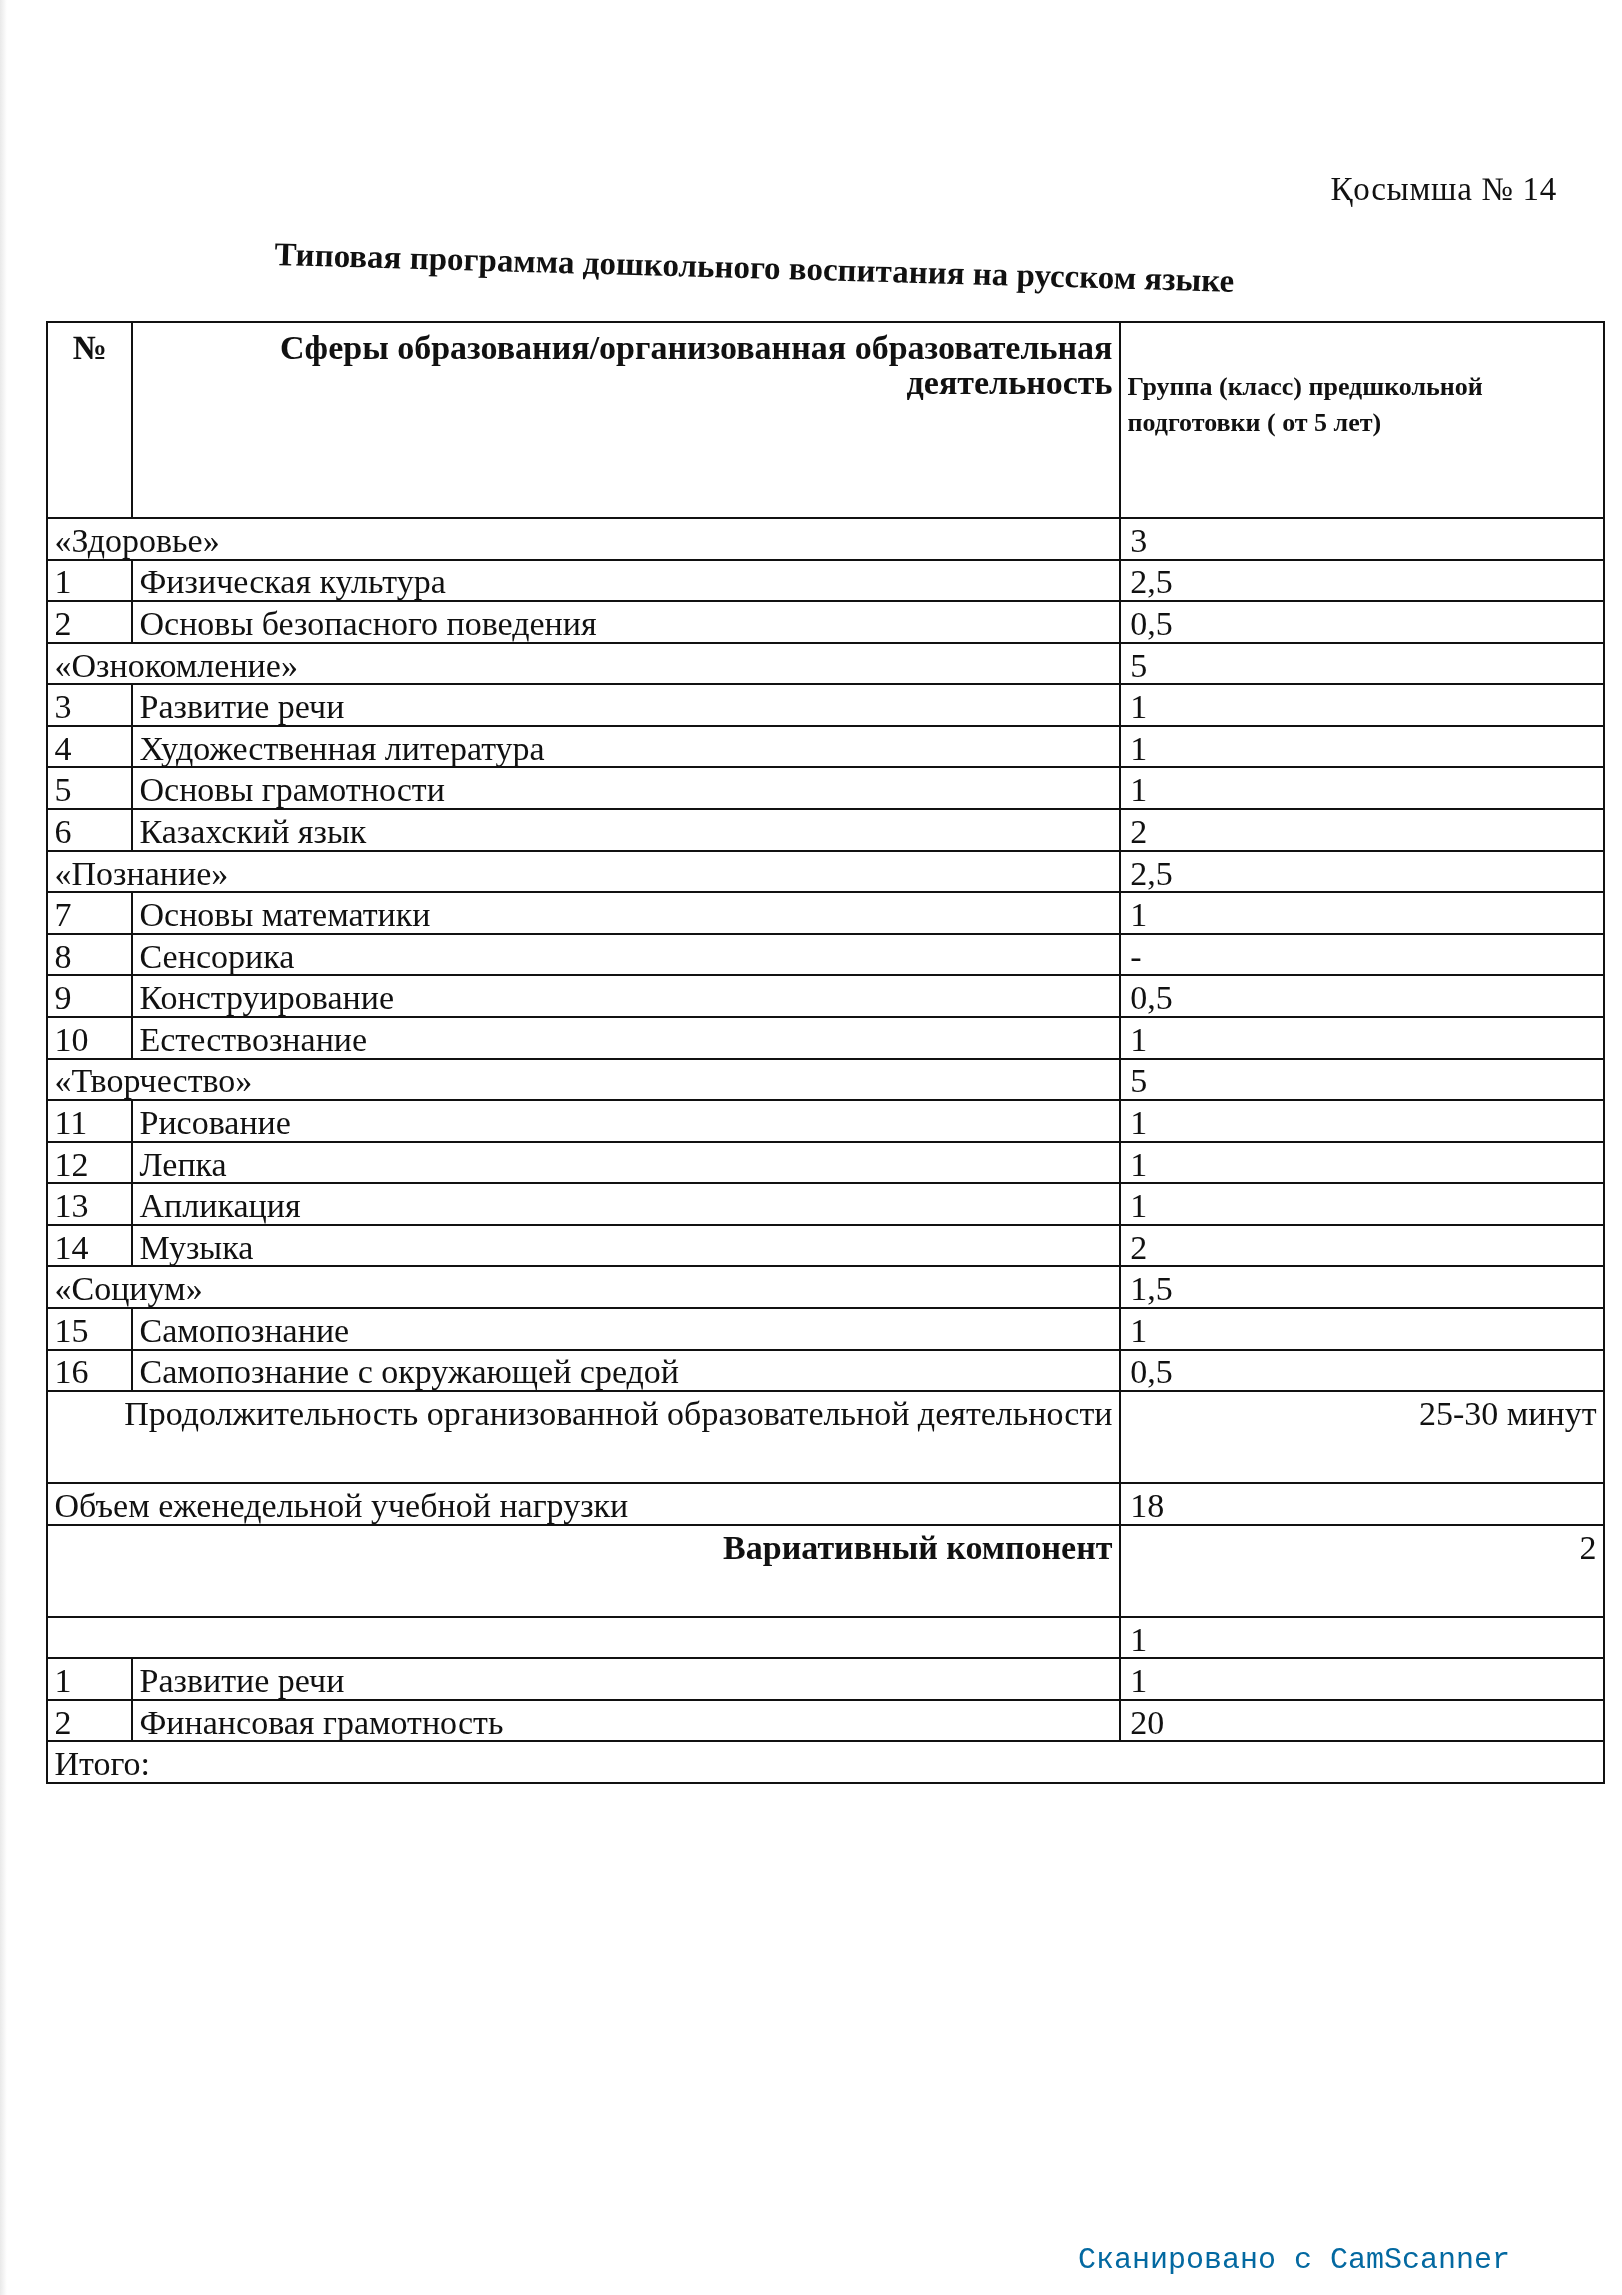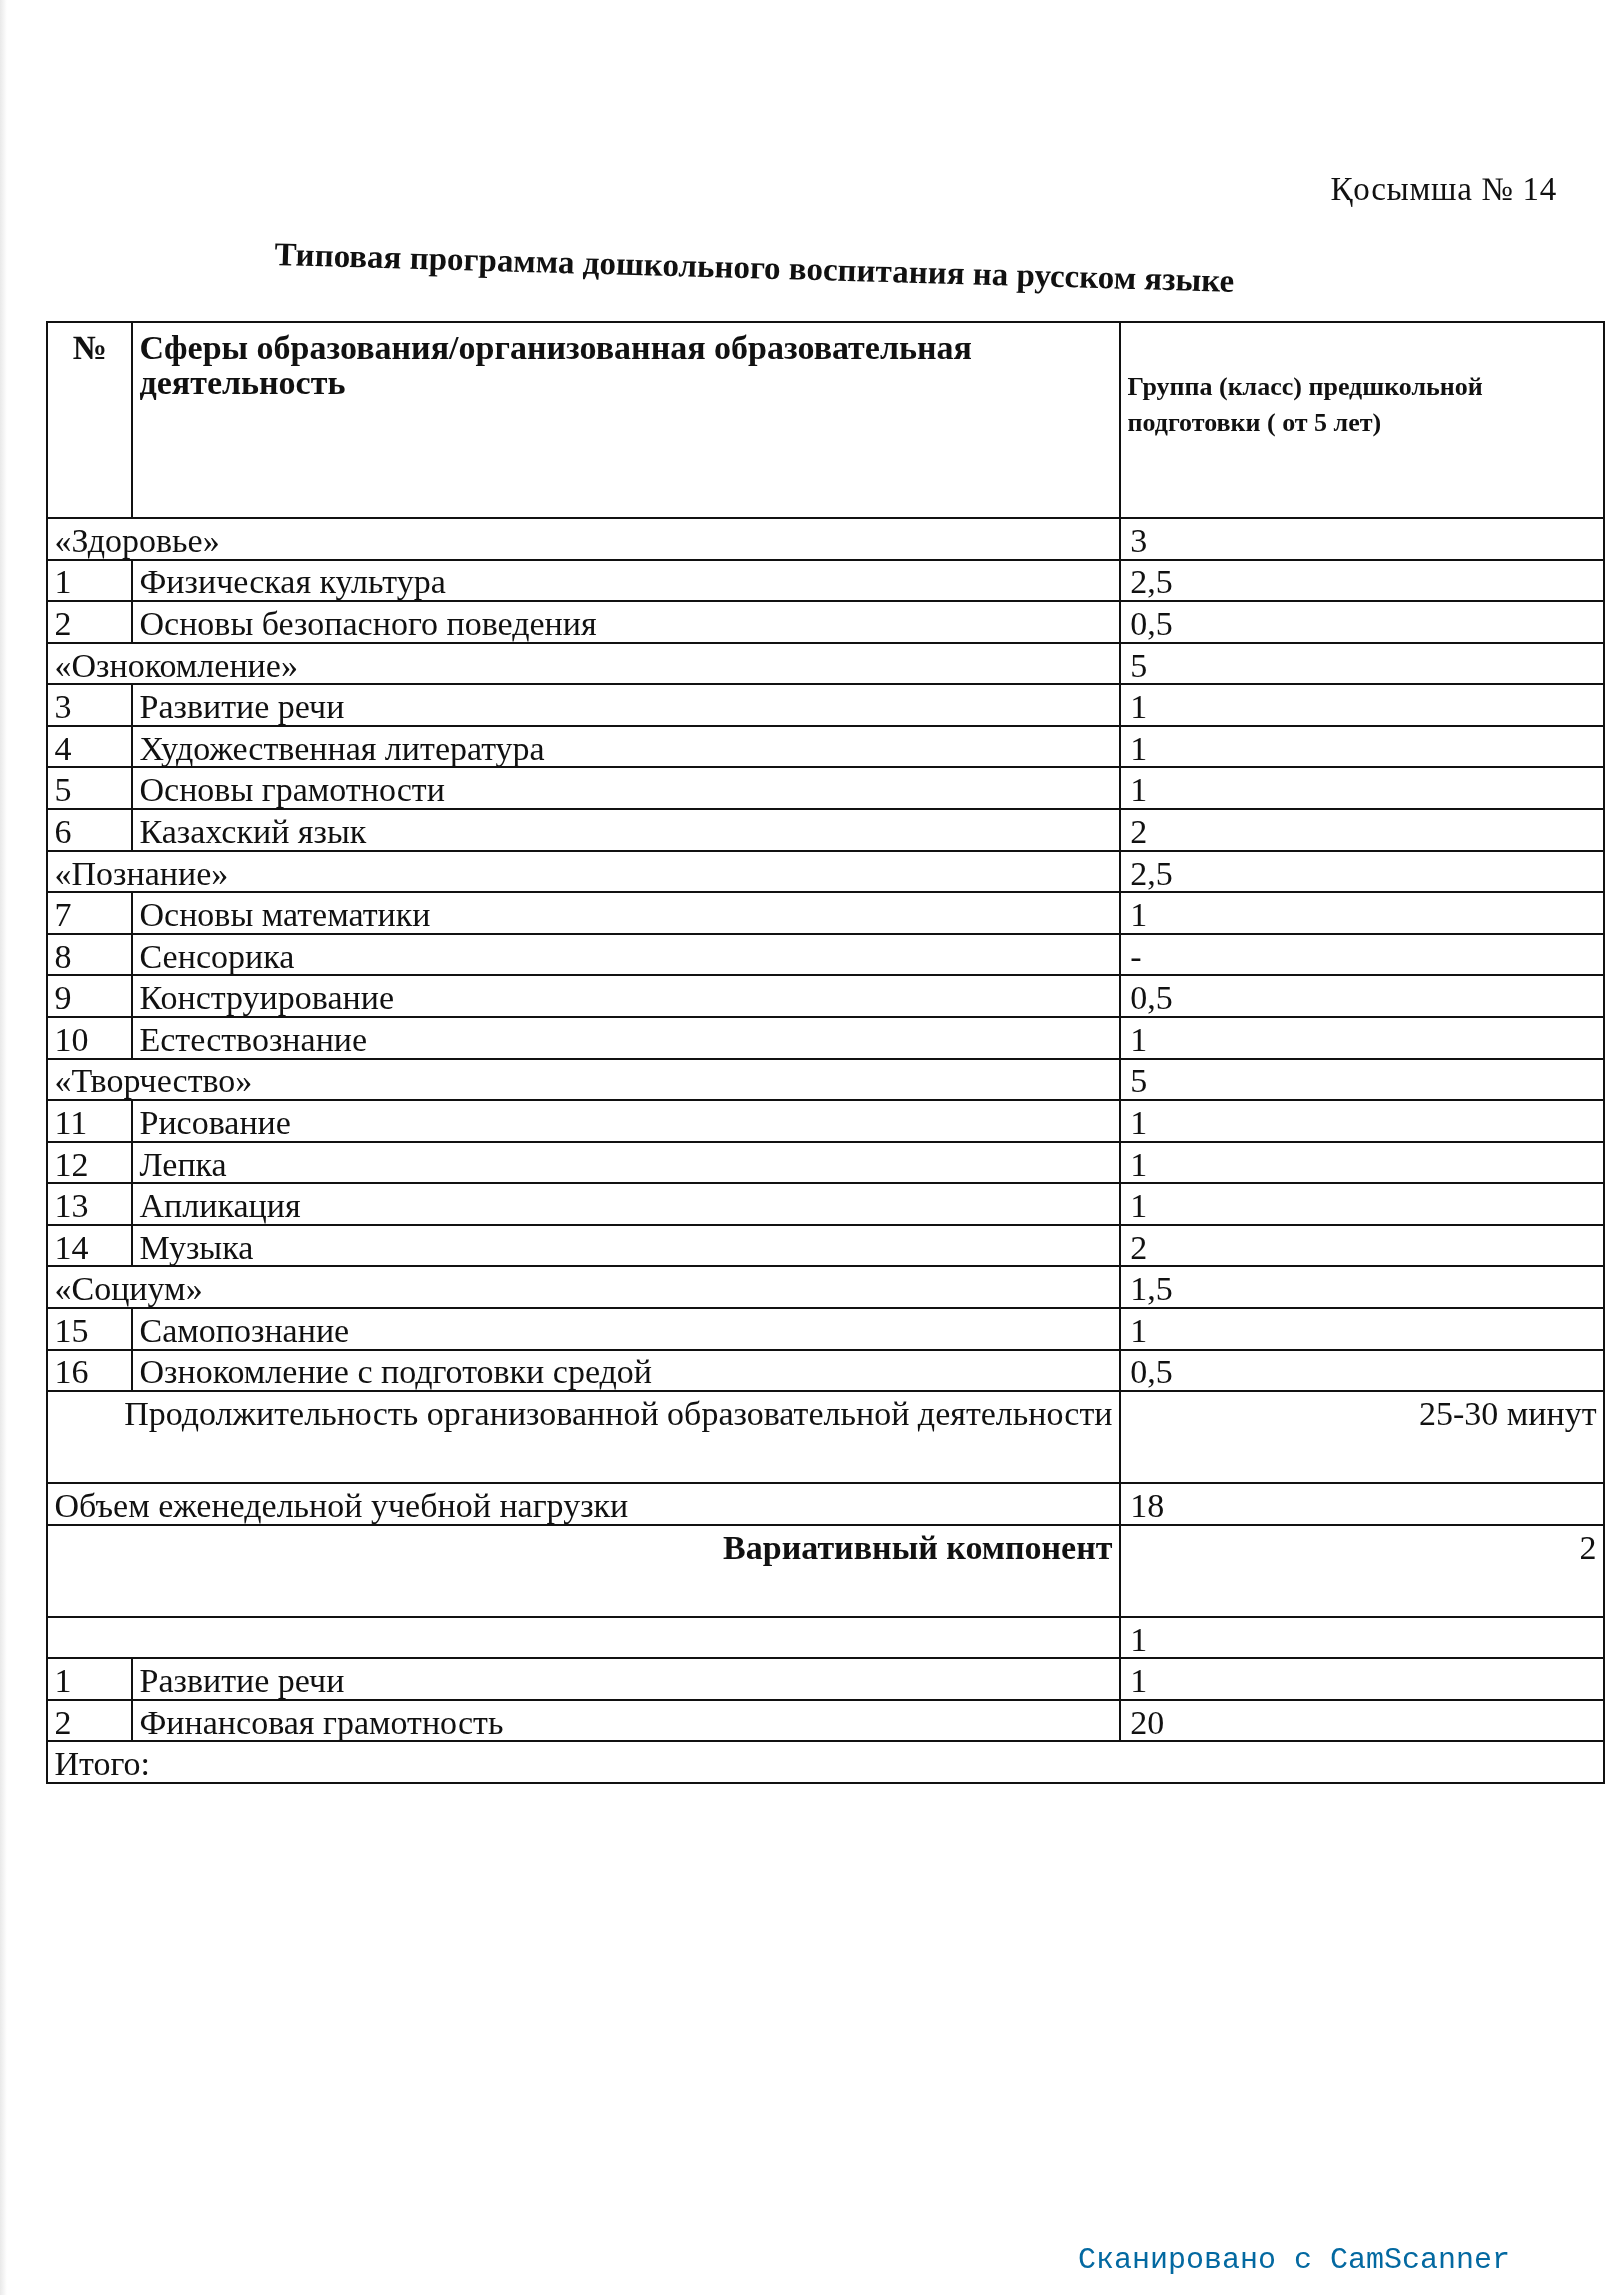--- a/index.html
+++ b/index.html
@@ -63,21 +63,21 @@
       font-weight: bold;
     }
     col.c-num { width: 85px; }
     col.c-name { width: 988px; }
     col.c-val { width: 484px; }
     .hdr-num {
       text-align: center;
       padding-top: 6.5px !important;
     }
     .hdr-name {
-      text-align: left;
+      text-align: right;
       padding-top: 6.5px !important;
       font-size: 34px;
     }
     .hdr-val {
       text-align: left;
       padding-top: 46px !important;
       font-size: 26px;
       line-height: 1.4 !important;
     }
     tr.header-row { height: 196px; }
@@ -207,21 +207,21 @@
           <td colspan="2">«Социум»</td>
           <td class="val">1,5</td>
         </tr>
         <tr class="row">
           <td>15</td>
           <td>Самопознание</td>
           <td class="val">1</td>
         </tr>
         <tr class="row">
           <td>16</td>
-          <td>Ознокомление с подготовки средой</td>
+          <td>Самопознание с окружающей средой</td>
           <td class="val">0,5</td>
         </tr>
         <tr class="row tall2">
           <td colspan="2">Продолжительность организованной образовательной деятельности</td>
           <td class="val">25-30 минут</td>
         </tr>
         <tr class="row">
           <td colspan="2">Объем еженедельной учебной нагрузки</td>
           <td class="val">18</td>
         </tr>

